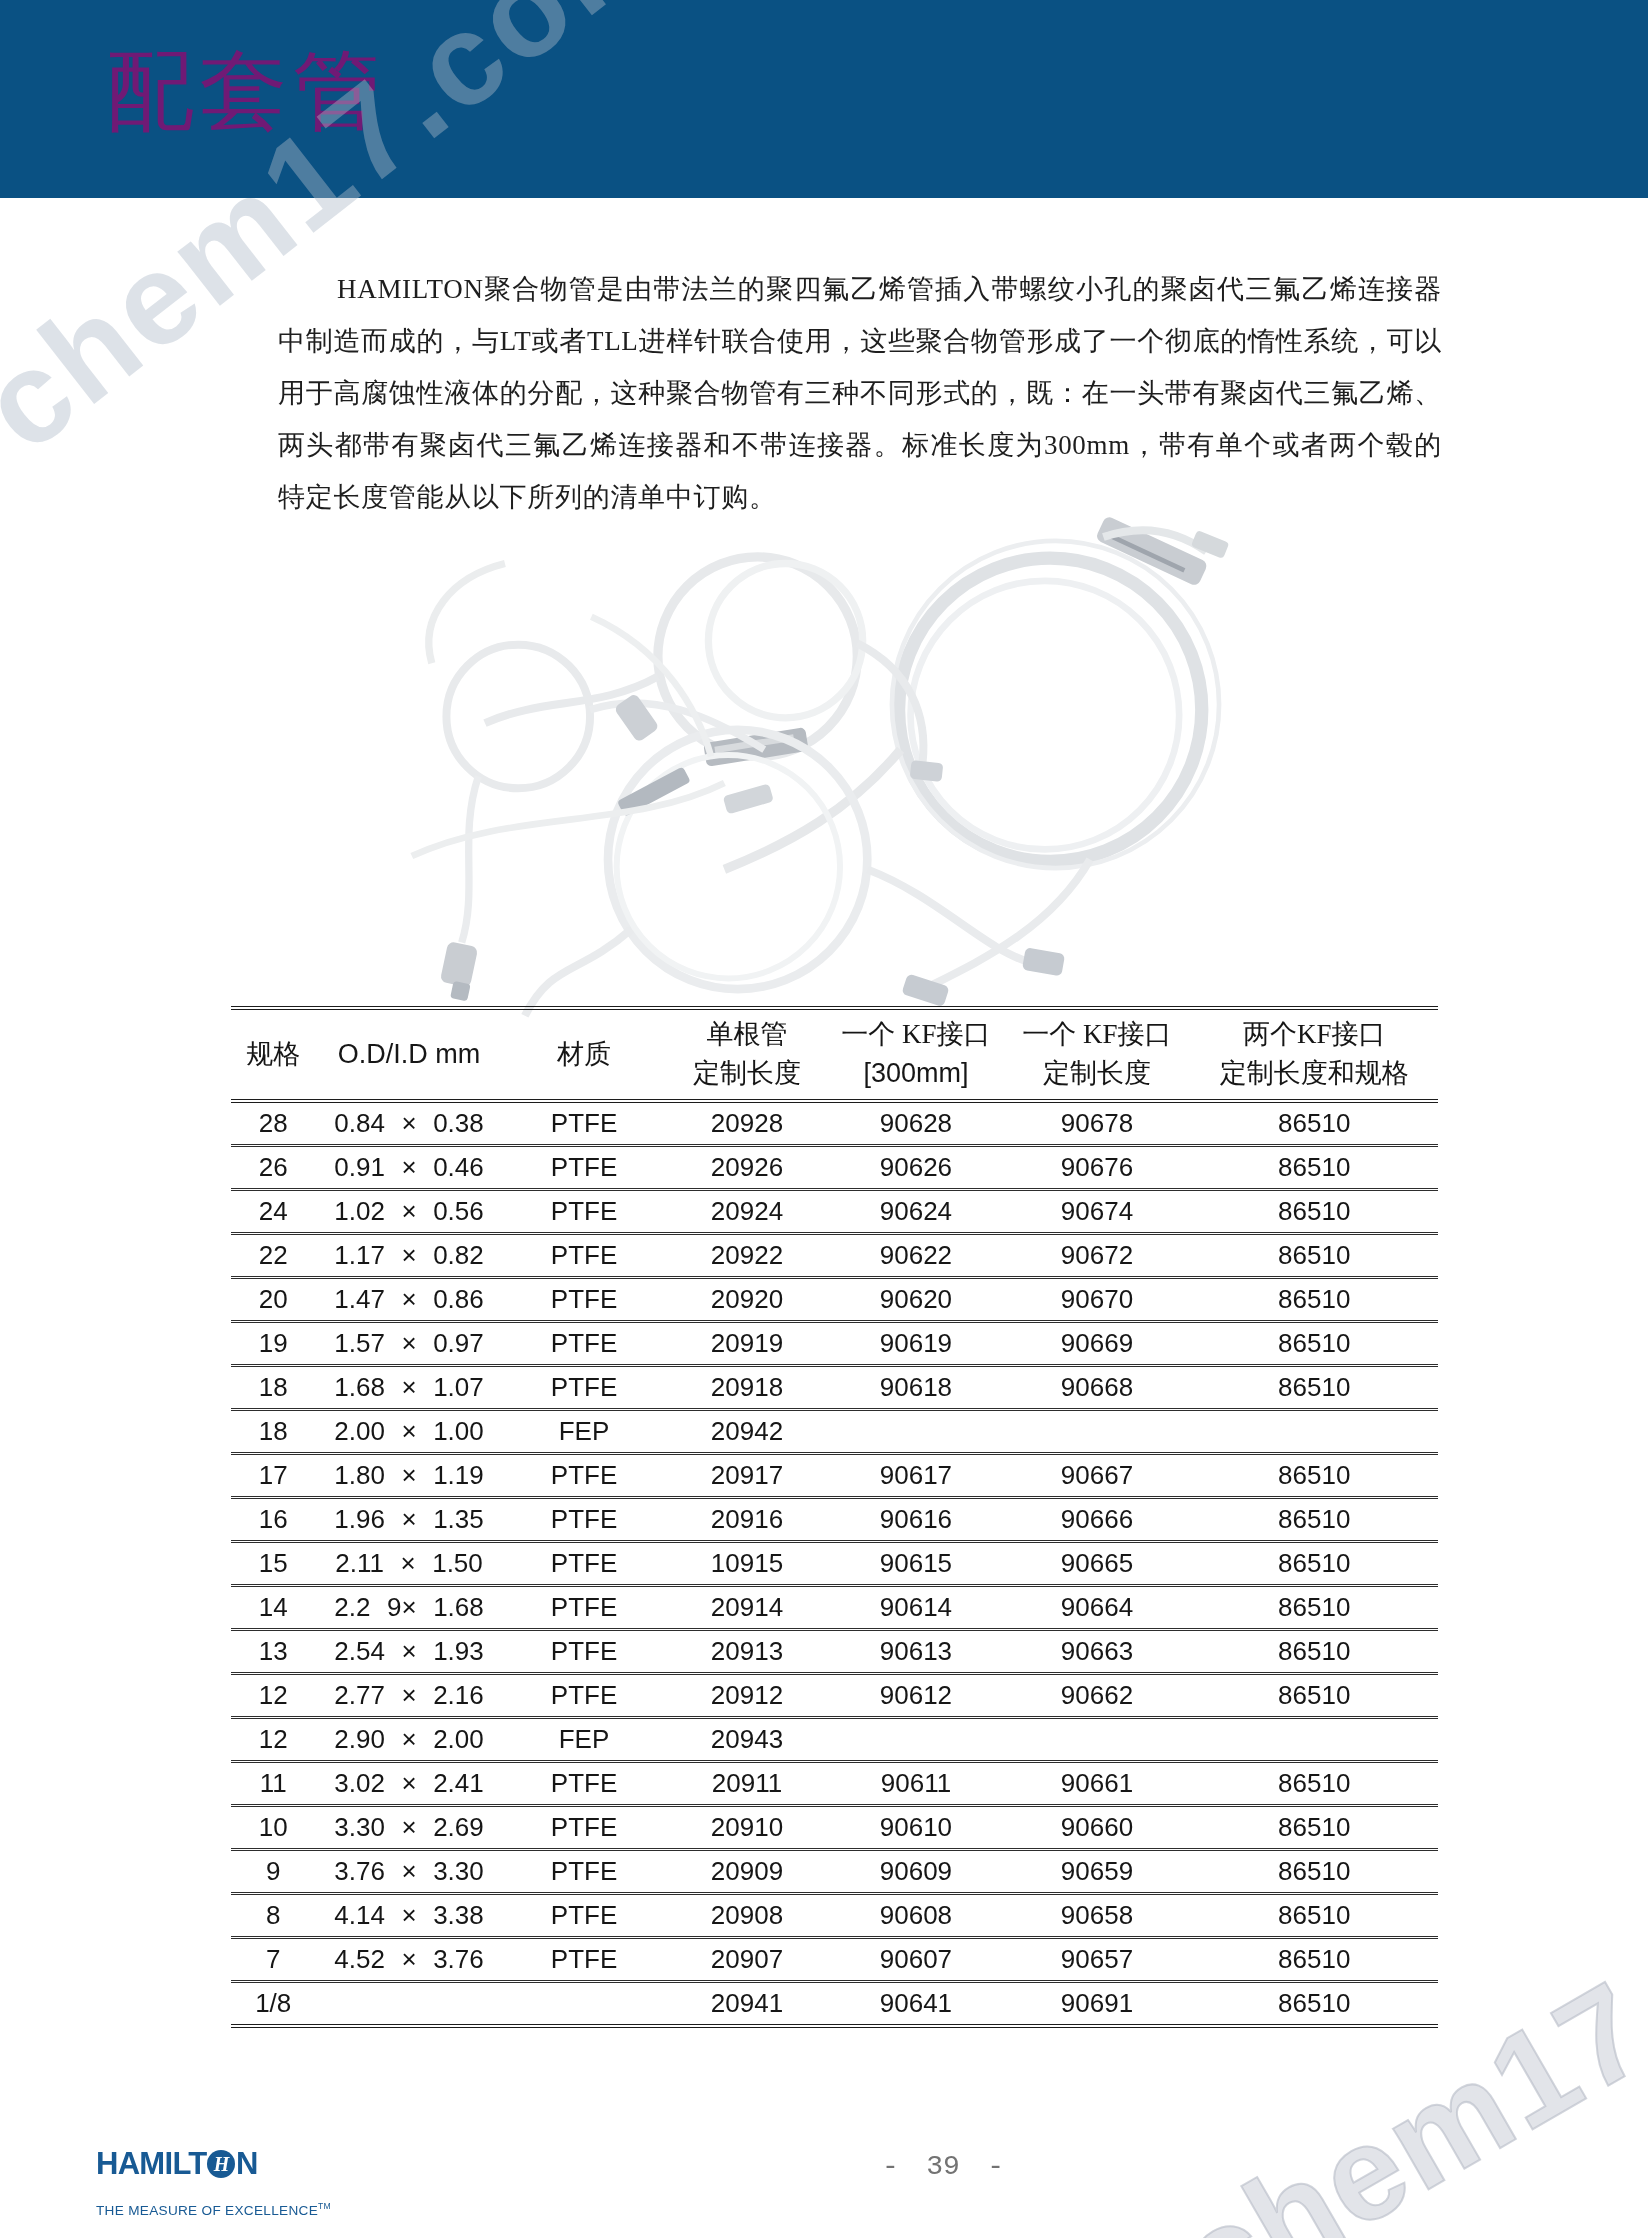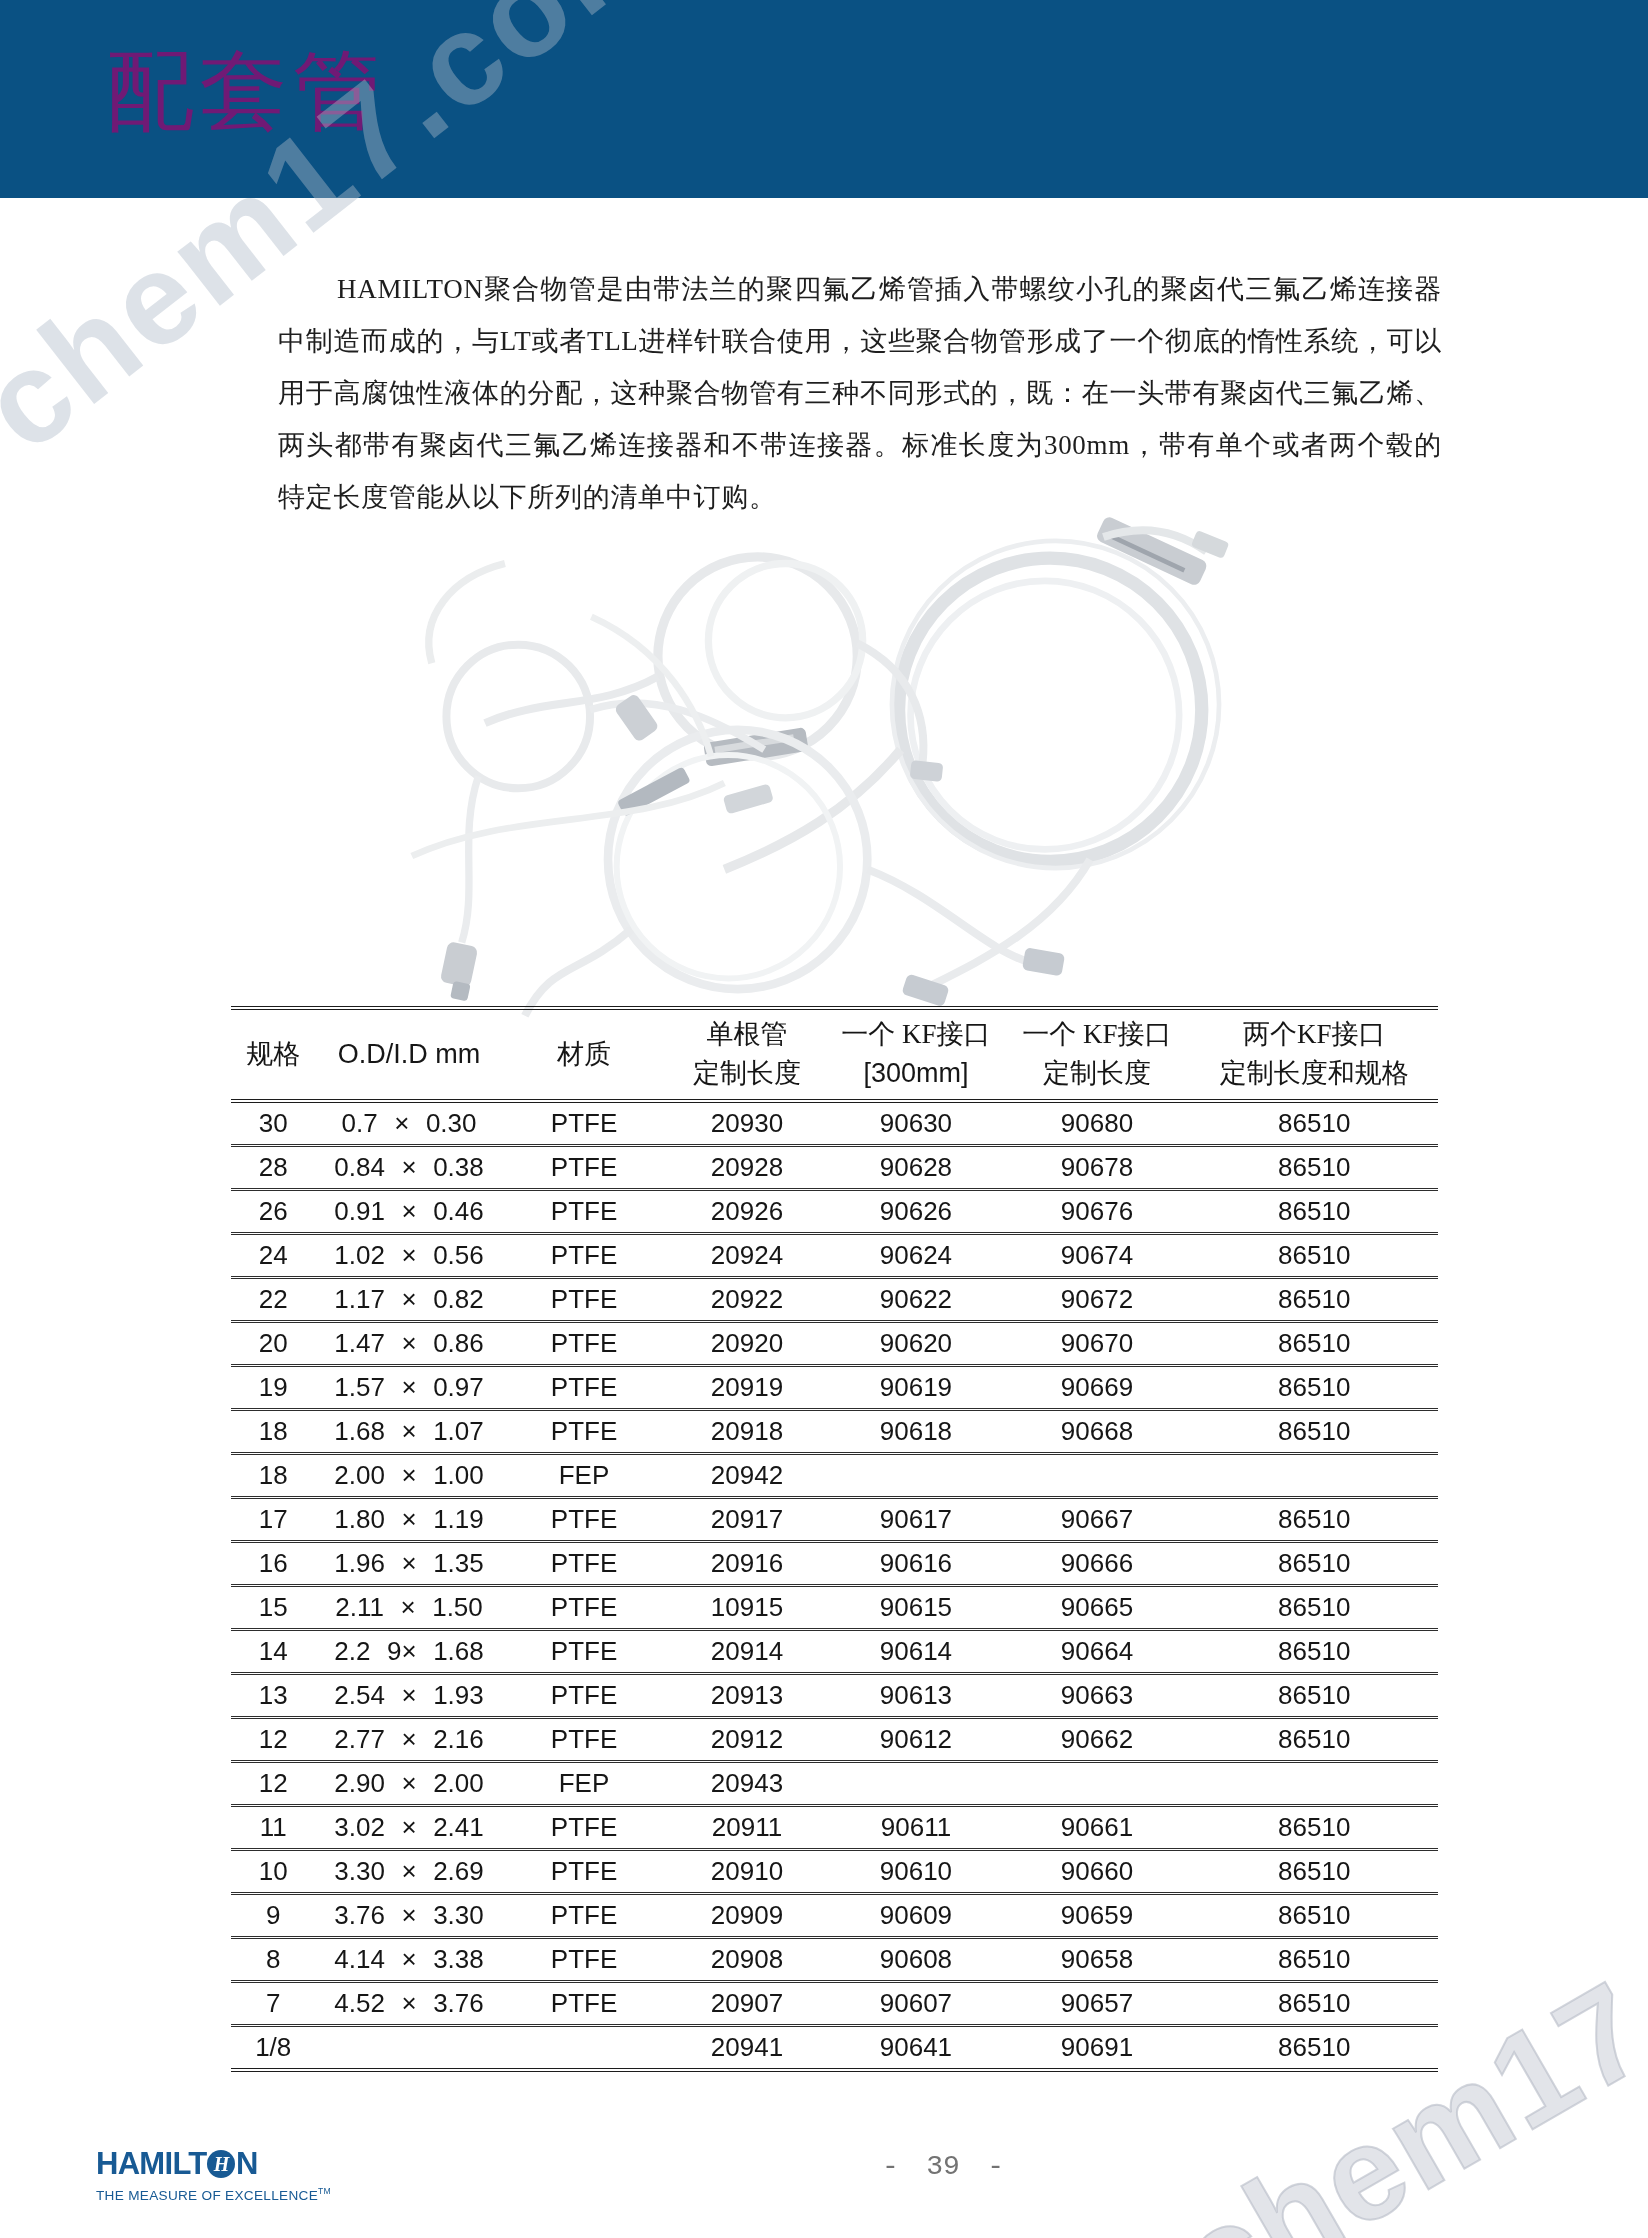--- a/index.html
+++ b/index.html
@@ -43,21 +43,21 @@
   .prod-table td.od-col{word-spacing:9.3px;}
 
   
   .logo{position:absolute;left:96px;top:2148px;color:#185a94;}
   .logo-text{font-family:"Liberation Sans","DejaVu Sans",sans-serif;font-weight:bold;
              font-size:31px;letter-spacing:-0.7px;line-height:32px;display:flex;align-items:center;}
   .logo-o{display:inline-flex;width:28px;height:28px;border-radius:50%;background:#185a94;
           color:#ffffff;align-items:center;justify-content:center;margin:0 0.7px;
           font-family:"Liberation Serif","DejaVu Serif",serif;font-style:italic;font-size:20px;}
   .logo-tagline{font-family:"Liberation Sans","DejaVu Sans",sans-serif;font-size:13.6px;
-                letter-spacing:0.3px;margin-top:6px;color:#185a94;}
+                letter-spacing:0.3px;margin-top:21px;color:#185a94;}
   .tm{font-size:8.6px;vertical-align:super;}
   .page-num{position:absolute;left:698px;top:2151px;width:306px;text-align:right;
             font-size:28px;color:#737373;word-spacing:10.6px;
             font-family:Liberation Mono, monospace;}
 </style>
 </head>
 <body>
 
 <div id="page">
 
@@ -153,29 +153,20 @@
           <span class="th-l1">一个 KF接口</span>
           <span class="th-l2">定制长度</span>
         </th>
         <th>
           <span class="th-l1">两个KF接口</span>
           <span class="th-l2">定制长度和规格</span>
         </th>
       </tr>
     </thead>
     <tbody>
-        <tr>
-          <td>30</td>
-          <td class="od-col">0.7 × 0.30</td>
-          <td>PTFE</td>
-          <td>20930</td>
-          <td>90630</td>
-          <td>90680</td>
-          <td>86510</td>
-        </tr>
         <tr>
           <td>28</td>
           <td class="od-col">0.84 × 0.38</td>
           <td>PTFE</td>
           <td>20928</td>
           <td>90628</td>
           <td>90678</td>
           <td>86510</td>
         </tr>
         <tr>

